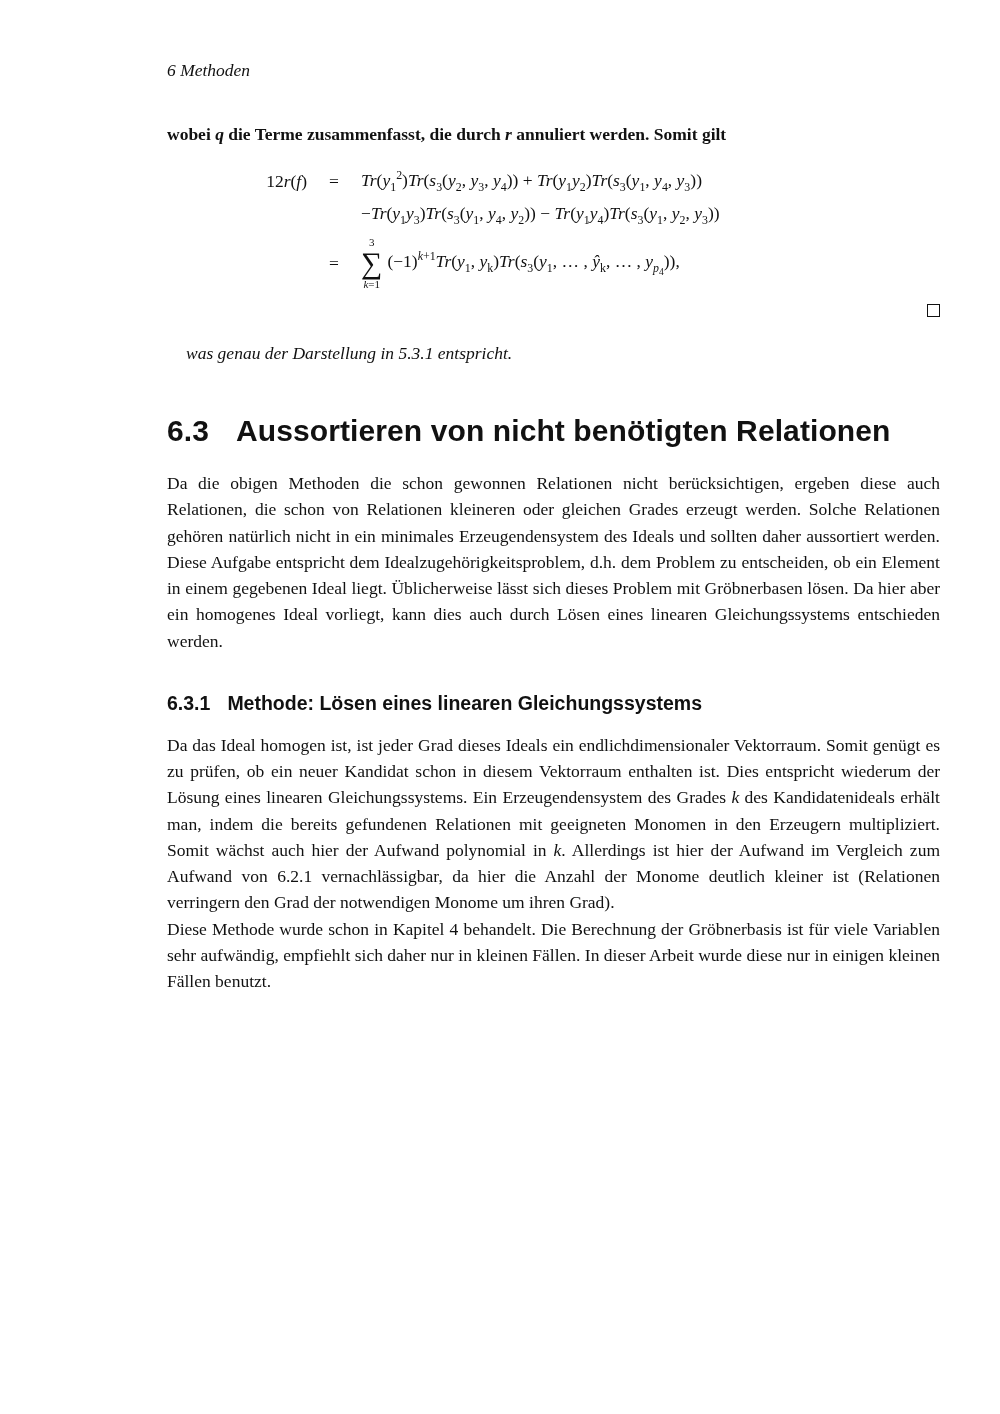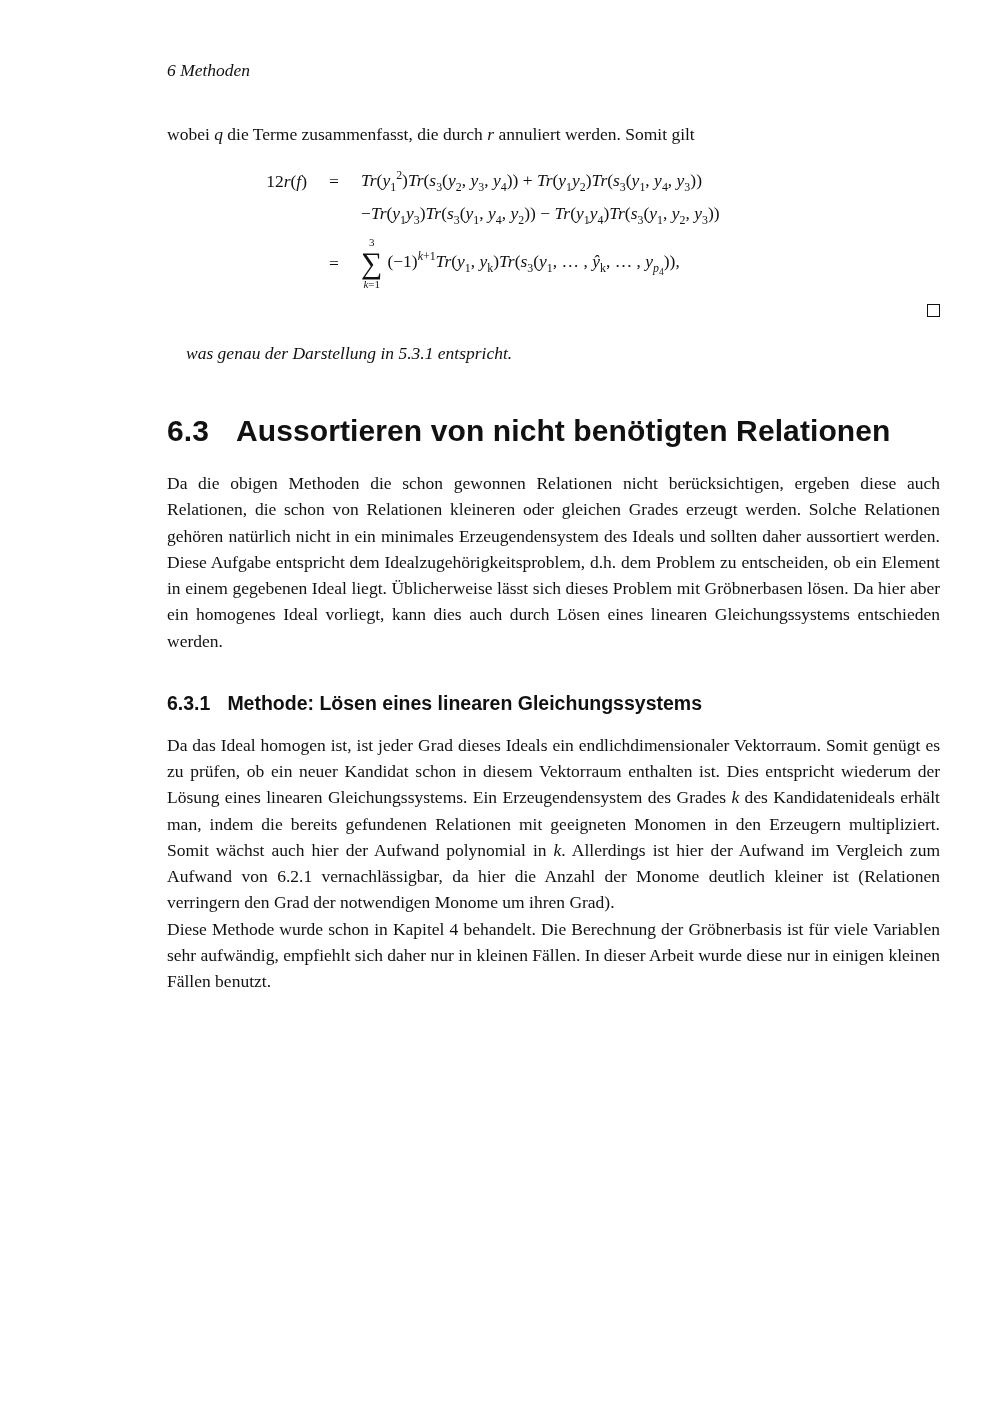--- a/index.html
+++ b/index.html
@@ -17,21 +17,21 @@
   .running-head {
     font-style: italic;
     font-size: 17.5px;
     margin: 0 0 40px 0;
   }
   .para {
     text-align: justify;
     line-height: 1.5;
     margin: 0;
   }
-  .intro { margin-bottom: 18px; }
+  .intro { margin-bottom: 18px; font-weight: bold; }
   i { font-style: italic; }
   sub { font-size: 68%; }
   sup { font-size: 68%; }
   sub sub { font-size: 80%; }
 
   
   .equation { margin: 8px 0 0 22px; }
   .eq-row { display: flex; align-items: center; line-height: 1.75; }
   .eq-lhs { width: 118px; text-align: right; white-space: nowrap; }
   .eq-rel { width: 54px; text-align: center; }

